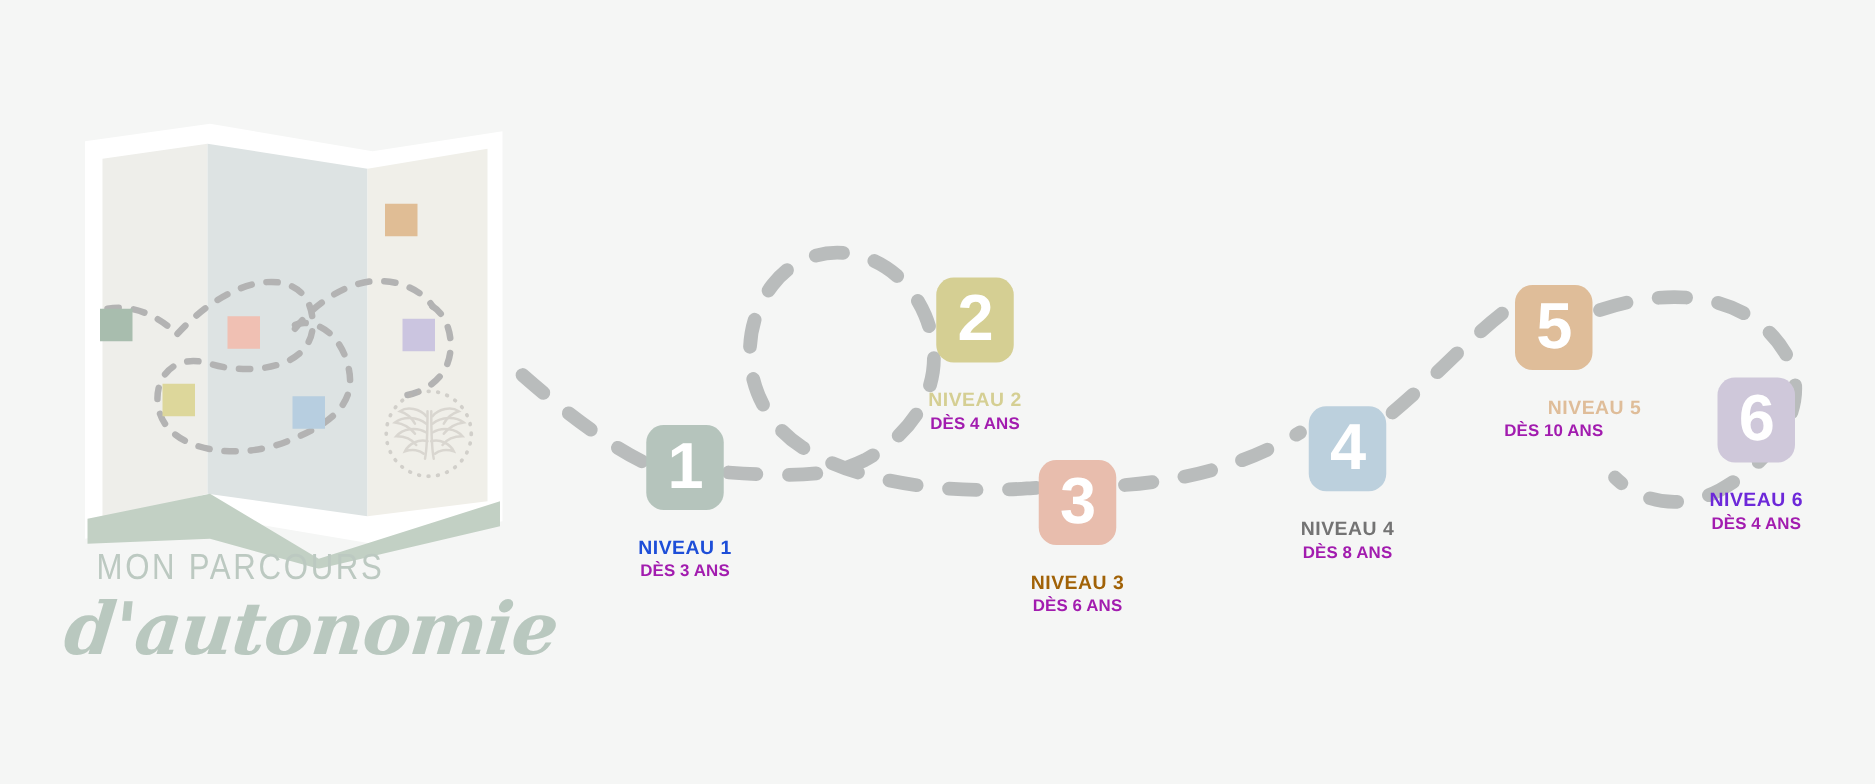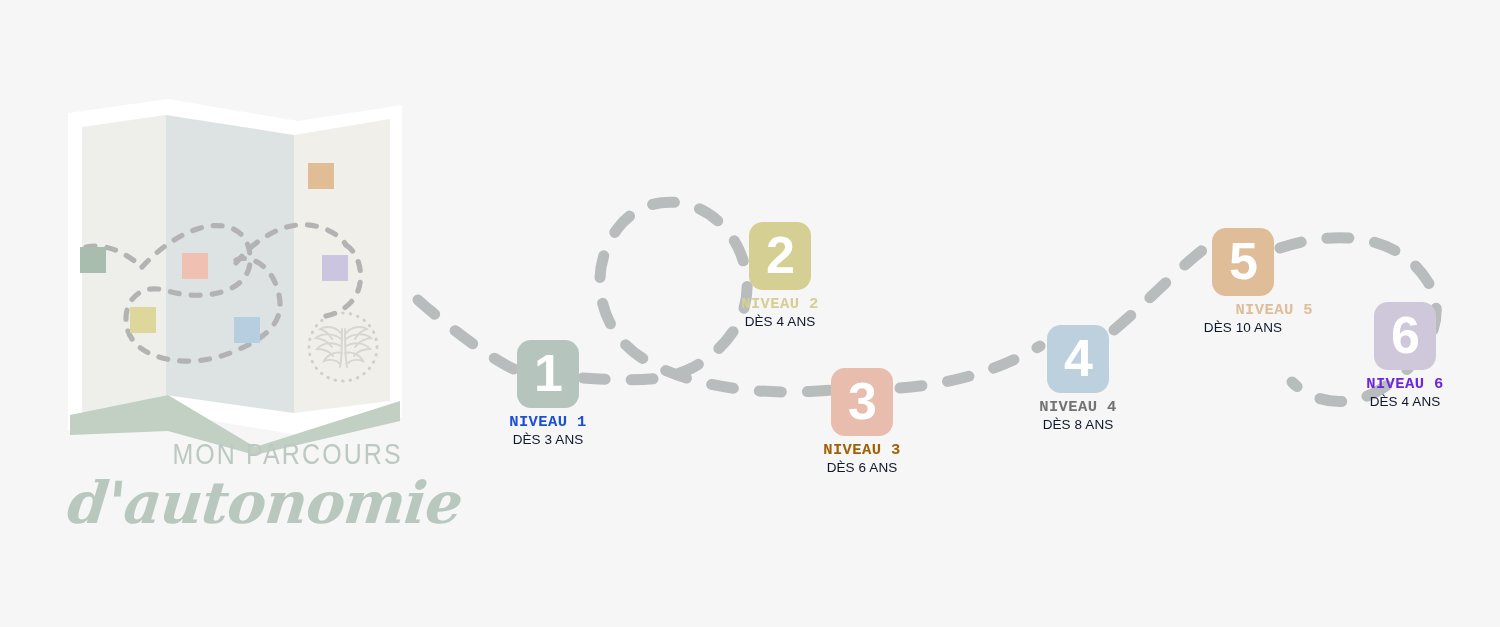--- a/index.html
+++ b/index.html
@@ -8,21 +8,21 @@
     background:#f5f6f5;
     font-family:"Liberation Sans",sans-serif;
     overflow:hidden;position:relative;
   }
   #stage{position:absolute;inset:0;width:1500px;height:627px;}
 
   
   #mapBlock{position:absolute;left:50px;top:95px;width:370px;height:360px;}
   #mapBlock svg{display:block;}
 
-  #titleBlock{position:absolute;left:68px;top:440px;width:360px;text-align:right;}
+  #titleBlock{position:absolute;left:52px;top:440px;width:360px;text-align:left;}
   .t-line1{
     font-family:"Liberation Sans Narrow","Liberation Sans",sans-serif;
     font-size:29px;letter-spacing:2.5px;color:#bcc9c1;
     font-weight:400;line-height:1;
     transform:scaleX(.86);transform-origin:center;
   }
   .t-line2{
     margin-top:4px;
     font-family:"DejaVu Serif",serif;
     font-style:italic;font-weight:700;
@@ -38,25 +38,25 @@
   .node{position:absolute;width:140px;margin-left:-70px;text-align:center;}
   .tile{
     width:62px;height:68px;border-radius:14px;margin:0 auto;
     display:flex;align-items:center;justify-content:center;
     color:#ffffff;font-weight:700;font-size:52px;line-height:1;
     font-family:"Liberation Sans",sans-serif;
     letter-spacing:-1px;
     padding-bottom:2px;box-sizing:border-box;
   }
   .lvl{
-    margin-top:5px;font-size:15.5px;font-weight:700;letter-spacing:.4px;
-    font-family:Liberation Mono, monospace;
+    margin-top:22px;font-size:15.5px;font-weight:700;letter-spacing:.4px;
+    font-family:Liberation Sans, sans-serif;
   }
   .age{
-    margin-top:1px;font-size:13.5px;color:#0f172a;font-weight:400;
+    margin-top:1px;font-size:13.5px;color:#a21caf;font-weight:700;
     letter-spacing:.1px;font-family:"Liberation Sans",sans-serif;text-align:center;
   }
 </style>
 </head>
 <body style="background: rgb(245, 246, 245);">
 
 <div id="stage">
 
   <div id="mapBlock">
     <svg width="370" height="360" viewBox="0 0 370 360" xmlns="http://www.w3.org/2000/svg">

